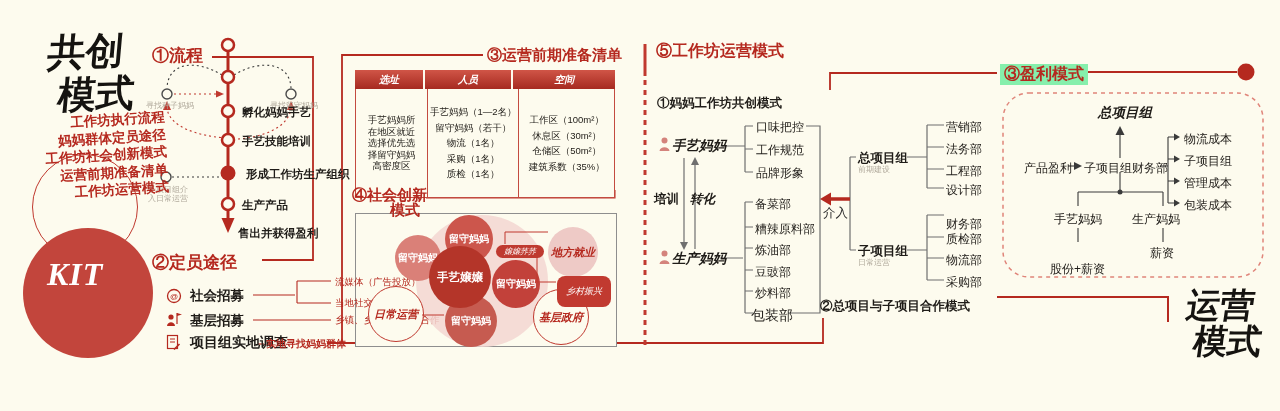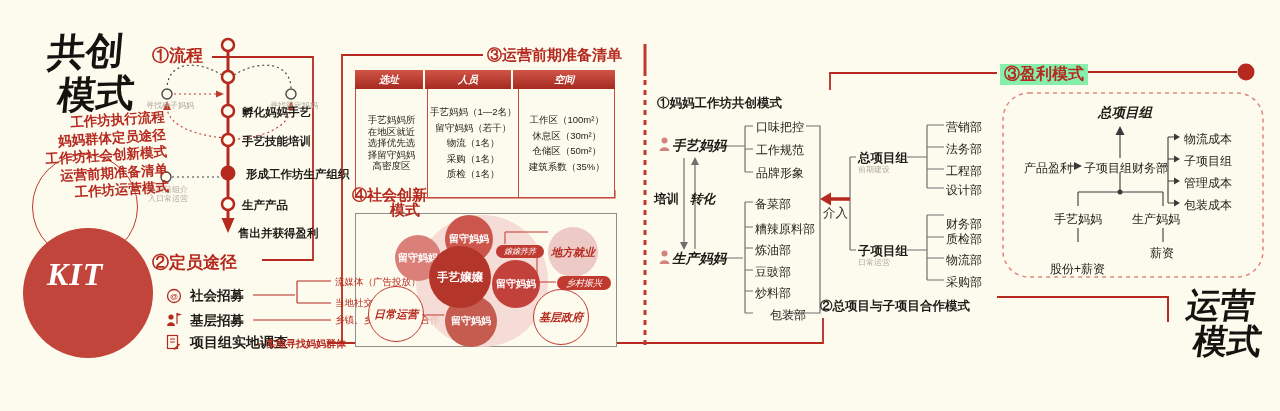--- a/index.html
+++ b/index.html
@@ -230,22 +230,23 @@
   <div class="bubble serif i b red" style="left:533px;top:289px;width:54px;height:54px;background:#fdfbee;border:1px solid #c0392f;font-size:11px;z-index:4">基层政府</div>
   <div class="bubble serif i b red" style="left:368px;top:286px;width:54px;height:54px;background:#fdfbee;border:1px solid #c0392f;font-size:11px;z-index:4">日常运营</div>
 
   <svg class="layer" width="1280" height="411" style="z-index:5;pointer-events:none">
     <path d="M505,244 V232 H548" stroke="#c0392f" stroke-width="1" fill="none"></path>
     <path d="M537,258 V282 H556" stroke="#c0392f" stroke-width="1" fill="none"></path>
     <path d="M422,315 H444" stroke="#c0392f" stroke-width="1" fill="none"></path>
   </svg>
 
   <div class="pill serif" style="left:496px;top:245px;width:48px;height:13px;background:#bf3a30;font-size:8px;z-index:6">嬢嬢荞荞</div>
-  <div class="pill serif" style="left:557px;top:276px;width:54px;height:14px;background:#c13a30;font-size:9px;z-index:6">乡村振兴</div>
-
+  <div class="pill serif" style="left:557px;top:276px;width:54px;height:31px;background:#c13a30;font-size:9px;z-index:6">乡村振兴</div>
+
+  <div class="abs red xb" style="left:656px;top:41px;font-size:16px;z-index:3">⑤工作坊运营模式</div>
   <div class="abs b" style="left:657px;top:95px;font-size:12.5px;z-index:3">①妈妈工作坊共创模式</div>
 
   <div class="abs" style="left:659px;top:137px;z-index:3">
     <svg width="11" height="14">
         <circle cx="5.5" cy="3.5" r="3" fill="#d4837c"></circle>
         <path d="M0.5,14 C1,9 10,9 10.5,14 Z" fill="#d4837c"></path>
       </svg>
   </div>
   <div class="abs b i" style="left:672px;top:137px;font-size:13.5px;z-index:3">手艺妈妈</div>
   <div class="abs" style="left:756px;top:119px;font-size:12px;z-index:3">口味把控</div>
@@ -260,21 +261,21 @@
         <circle cx="5.5" cy="3.5" r="3" fill="#d4837c"></circle>
         <path d="M0.5,14 C1,9 10,9 10.5,14 Z" fill="#d4837c"></path>
       </svg>
   </div>
   <div class="abs b i" style="left:672px;top:250px;font-size:13.5px;z-index:3">生产妈妈</div>
   <div class="abs" style="left:755px;top:196px;font-size:12px;z-index:3">备菜部</div>
   <div class="abs" style="left:755px;top:221px;font-size:12px;z-index:3">糟辣原料部</div>
   <div class="abs" style="left:755px;top:242px;font-size:12px;z-index:3">炼油部</div>
   <div class="abs" style="left:755px;top:264px;font-size:12px;z-index:3">豆豉部</div>
   <div class="abs" style="left:755px;top:285px;font-size:12px;z-index:3">炒料部</div>
-  <div class="abs" style="left:770px;top:307px;font-size:12px;z-index:3">包装部</div>
+  <div class="abs" style="left:751px;top:307px;font-size:14px;z-index:3">包装部</div>
 
   <div class="abs" style="left:823px;top:205px;font-size:12.5px;color:#2a2a2a;z-index:3">介入</div>
 
   <div class="abs xb" style="left:858px;top:150px;font-size:12.5px;z-index:3">总项目组</div>
   <div class="abs gry" style="left:858px;top:164px;font-size:8px;z-index:3">前期建设</div>
   <div class="abs" style="left:946px;top:119px;font-size:12px;z-index:3">营销部</div>
   <div class="abs" style="left:946px;top:141px;font-size:12px;z-index:3">法务部</div>
   <div class="abs" style="left:946px;top:163px;font-size:12px;z-index:3">工程部</div>
   <div class="abs" style="left:946px;top:182px;font-size:12px;z-index:3">设计部</div>
 

